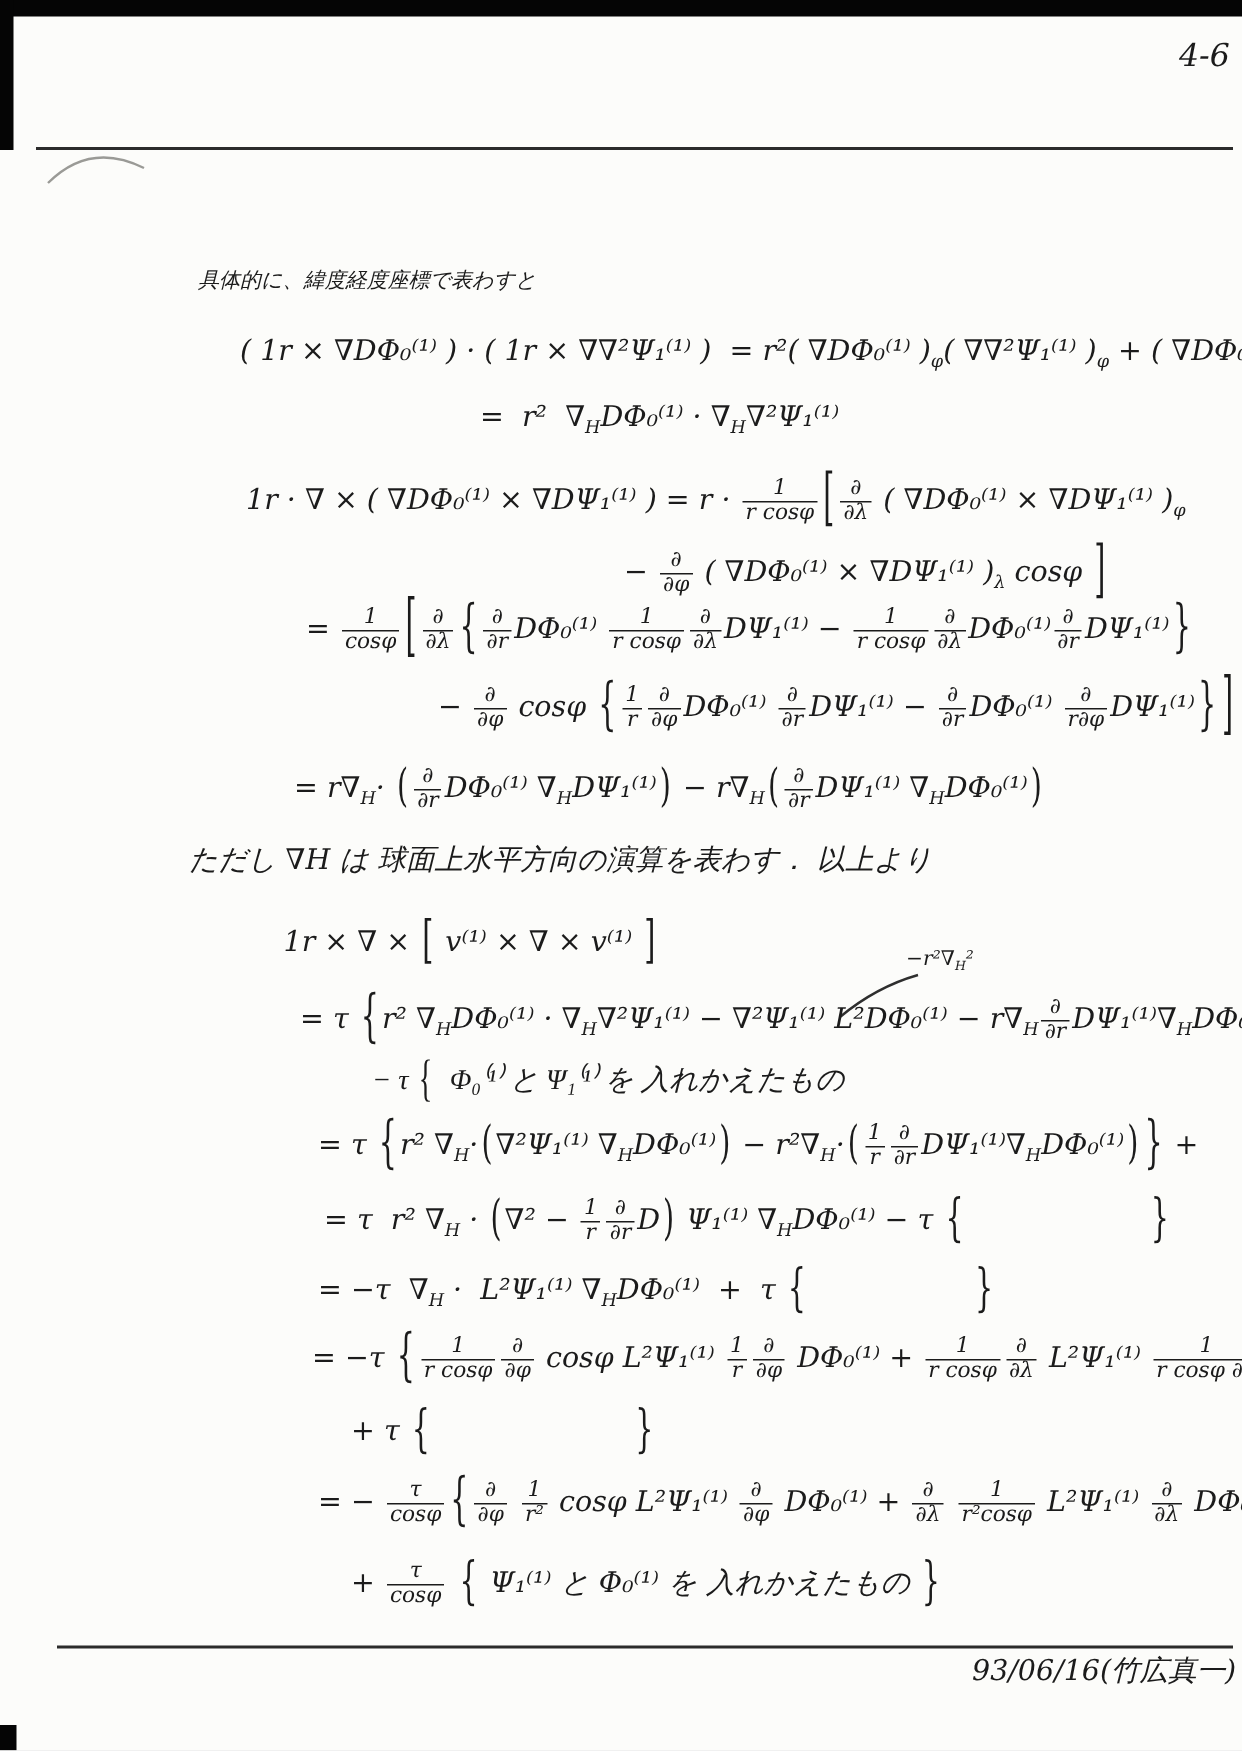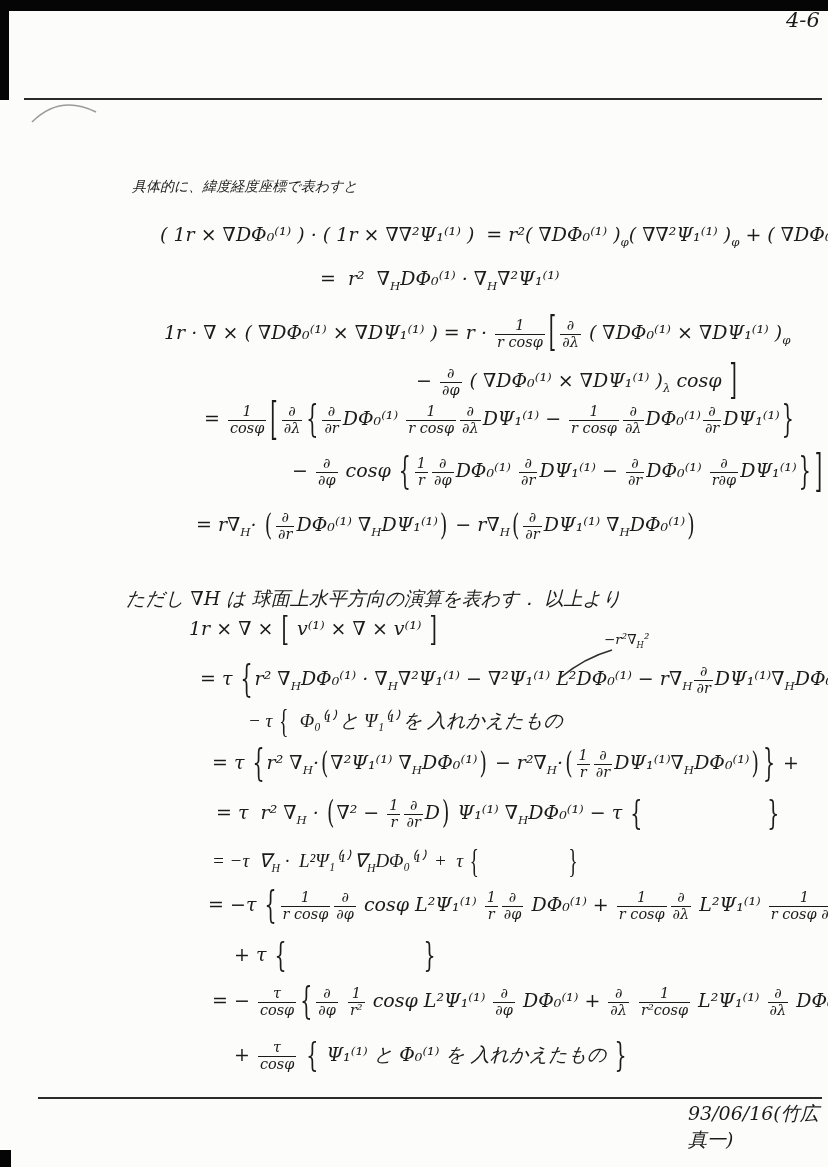--- a/index.html
+++ b/index.html
@@ -3,27 +3,27 @@
 <meta charset="utf-8">
 <style>
   html,body{margin:0;padding:0;background:#e8e8e8;}
   .page{
     position:relative;width:828px;height:1167px;margin:0 auto;
     background:#fcfcfa;overflow:hidden;
     font-family:"DejaVu Serif","Liberation Serif",serif;color:#1b1b1b;
   }
   .scan-bar{position:absolute;background:#050505;}
   .hand{font-style:italic;}
-  .page-number{position:absolute;left:786px;top:8px;font-size:21px;font-style:italic;}
+  .page-number{position:absolute;left:786px;top:25px;font-size:21px;font-style:italic;}
   .doc-title{position:absolute;left:36px;top:60px;font-size:25px;font-style:italic;letter-spacing:1px;}
   .title-rule{position:absolute;left:24px;top:98px;width:798px;height:0;border-top:2px solid #2b2b2b;}
   .intro-text{position:absolute;left:132px;top:178px;font-size:14px;}
-  .note-text{position:absolute;left:126px;top:586px;font-size:19px;}
+  .note-text{position:absolute;left:126px;top:560px;font-size:19px;}
   .footer-rule{position:absolute;left:38px;top:1097px;width:784px;height:0;border-top:2px solid #2b2b2b;}
-  .footer-date{position:absolute;left:688px;top:1101px;font-size:19px;font-style:italic;}
+  .footer-date{position:absolute;left:648px;top:1101px;font-size:19px;font-style:italic;}
   .eq{position:absolute;white-space:pre;font-style:italic;font-size:19px;line-height:1.15;}
   .eq.small{font-size:13.5px;}
   .frac{display:inline-block;vertical-align:middle;text-align:center;font-size:0.76em;line-height:1.08;margin:0 2px;}
   .frac .num{display:block;border-bottom:1.4px solid #1b1b1b;padding:0 2px;}
   .frac .den{display:block;padding:0 2px;}
   .eq sub{font-size:0.62em;letter-spacing:0;}
   .big{display:inline-block;font-style:normal;transform:scaleY(var(--s,1.7));transform-origin:center;margin:0 2px;}
   .artifact{position:absolute;pointer-events:none;}
 </style>
 </head>
@@ -56,21 +56,21 @@
       <div class="eq" style="left: 416px; top: 366px;"><span>− </span><span class="frac"><span class="num">∂</span><span class="den">∂φ</span></span><span> ( ∇DΦ₀⁽¹⁾ × ∇DΨ₁⁽¹⁾ )</span><sub>λ</sub><span> cosφ </span><span class="big" style="--s: 2.2;">]</span></div>
       <div class="eq" style="left: 204px; top: 404px;"><span>= </span><span class="frac"><span class="num">1</span><span class="den">cosφ</span></span><span class="big" style="--s: 2.4;">[</span><span class="frac"><span class="num">∂</span><span class="den">∂λ</span></span><span class="big" style="--s: 2;">{</span><span class="frac"><span class="num">∂</span><span class="den">∂r</span></span><span>DΦ₀⁽¹⁾ </span><span class="frac"><span class="num">1</span><span class="den">r cosφ</span></span><span class="frac"><span class="num">∂</span><span class="den">∂λ</span></span><span>DΨ₁⁽¹⁾ − </span><span class="frac"><span class="num">1</span><span class="den">r cosφ</span></span><span class="frac"><span class="num">∂</span><span class="den">∂λ</span></span><span>DΦ₀⁽¹⁾</span><span class="frac"><span class="num">∂</span><span class="den">∂r</span></span><span>DΨ₁⁽¹⁾</span><span class="big" style="--s: 2;">}</span></div>
       <div class="eq" style="left: 292px; top: 456px;"><span>− </span><span class="frac"><span class="num">∂</span><span class="den">∂φ</span></span><span> cosφ </span><span class="big" style="--s: 2;">{</span><span class="frac"><span class="num">1</span><span class="den">r</span></span><span class="frac"><span class="num">∂</span><span class="den">∂φ</span></span><span>DΦ₀⁽¹⁾ </span><span class="frac"><span class="num">∂</span><span class="den">∂r</span></span><span>DΨ₁⁽¹⁾ − </span><span class="frac"><span class="num">∂</span><span class="den">∂r</span></span><span>DΦ₀⁽¹⁾ </span><span class="frac"><span class="num">∂</span><span class="den">r∂φ</span></span><span>DΨ₁⁽¹⁾</span><span class="big" style="--s: 2;">}</span><span class="big" style="--s: 2.4;">]</span></div>
       <div class="eq" style="left: 196px; top: 510px;"><span>= r∇</span><sub>H</sub><span>· </span><span class="big" style="--s: 1.6;">(</span><span class="frac"><span class="num">∂</span><span class="den">∂r</span></span><span>DΦ₀⁽¹⁾ ∇</span><sub>H</sub><span>DΨ₁⁽¹⁾</span><span class="big" style="--s: 1.6;">)</span><span> − r∇</span><sub>H</sub><span class="big" style="--s: 1.6;">(</span><span class="frac"><span class="num">∂</span><span class="den">∂r</span></span><span>DΨ₁⁽¹⁾ ∇</span><sub>H</sub><span>DΦ₀⁽¹⁾</span><span class="big" style="--s: 1.6;">)</span></div>
       <div class="eq" style="left: 189px; top: 618px;"><span>1r × ∇ × </span><span class="big" style="--s: 1.8;">[</span><span> v⁽¹⁾ × ∇ × v⁽¹⁾ </span><span class="big" style="--s: 1.8;">]</span></div>
       <div class="eq small" style="left: 604px; top: 632px;"><span>−r²∇</span><sub>H</sub><span>²</span></div>
       <div class="eq" style="left: 200px; top: 664px;"><span>= τ </span><span class="big" style="--s: 2;">{</span><span>r² ∇</span><sub>H</sub><span>DΦ₀⁽¹⁾ · ∇</span><sub>H</sub><span>∇²Ψ₁⁽¹⁾ − ∇²Ψ₁⁽¹⁾ L²DΦ₀⁽¹⁾ − r∇</span><sub>H</sub><span class="frac"><span class="num">∂</span><span class="den">∂r</span></span><span>DΨ₁⁽¹⁾∇</span><sub>H</sub><span>DΦ₀⁽¹⁾</span></div>
       <div class="eq" style="left: 248px; top: 710px; font-family: Liberation Serif, serif;"><span>− τ </span><span class="big" style="--s: 1.8;">{</span><span>  Φ₀⁽¹⁾ と Ψ₁⁽¹⁾ を 入れかえたもの</span></div>
       <div class="eq" style="left: 212px; top: 748px;"><span>= τ </span><span class="big" style="--s: 2;">{</span><span>r² ∇</span><sub>H</sub><span>·</span><span class="big" style="--s: 1.6;">(</span><span>∇²Ψ₁⁽¹⁾ ∇</span><sub>H</sub><span>DΦ₀⁽¹⁾</span><span class="big" style="--s: 1.6;">)</span><span> − r²∇</span><sub>H</sub><span>·</span><span class="big" style="--s: 1.6;">(</span><span class="frac"><span class="num">1</span><span class="den">r</span></span><span class="frac"><span class="num">∂</span><span class="den">∂r</span></span><span>DΨ₁⁽¹⁾∇</span><sub>H</sub><span>DΦ₀⁽¹⁾</span><span class="big" style="--s: 1.6;">)</span><span class="big" style="--s: 2;">}</span><span> +</span></div>
       <div class="eq" style="left: 216px; top: 798px;"><span>= τ  r² ∇</span><sub>H</sub><span> · </span><span class="big" style="--s: 1.7;">(</span><span>∇² − </span><span class="frac"><span class="num">1</span><span class="den">r</span></span><span class="frac"><span class="num">∂</span><span class="den">∂r</span></span><span>D</span><span class="big" style="--s: 1.7;">)</span><span> Ψ₁⁽¹⁾ ∇</span><sub>H</sub><span>DΦ₀⁽¹⁾ − τ </span><span class="big" style="--s: 1.8;">{</span><span>                    </span><span class="big" style="--s: 1.8;">}</span></div>
-      <div class="eq" style="left: 212px; top: 850px; font-family: Liberation Serif, serif;"><span>= −τ  ∇</span><sub>H</sub><span> ·  L²Ψ₁⁽¹⁾ ∇</span><sub>H</sub><span>DΦ₀⁽¹⁾  +  τ </span><span class="big" style="--s: 1.8;">{</span><span>                  </span><span class="big" style="--s: 1.8;">}</span></div>
+      <div class="eq" style="left: 212px; top: 850px;"><span>= −τ  ∇</span><sub>H</sub><span> ·  L²Ψ₁⁽¹⁾ ∇</span><sub>H</sub><span>DΦ₀⁽¹⁾  +  τ </span><span class="big" style="--s: 1.8;">{</span><span>                  </span><span class="big" style="--s: 1.8;">}</span></div>
       <div class="eq" style="left: 208px; top: 890px;"><span>= −τ </span><span class="big" style="--s: 2;">{</span><span class="frac"><span class="num">1</span><span class="den">r cosφ</span></span><span class="frac"><span class="num">∂</span><span class="den">∂φ</span></span><span> cosφ L²Ψ₁⁽¹⁾ </span><span class="frac"><span class="num">1</span><span class="den">r</span></span><span class="frac"><span class="num">∂</span><span class="den">∂φ</span></span><span> DΦ₀⁽¹⁾ + </span><span class="frac"><span class="num">1</span><span class="den">r cosφ</span></span><span class="frac"><span class="num">∂</span><span class="den">∂λ</span></span><span> L²Ψ₁⁽¹⁾ </span><span class="frac"><span class="num">1</span><span class="den">r cosφ ∂λ</span></span></div>
       <div class="eq" style="left: 234px; top: 944px;"><span>+ τ </span><span class="big" style="--s: 1.8;">{</span><span>                      </span><span class="big" style="--s: 1.8;">}</span></div>
       <div class="eq" style="left: 212px; top: 986px;"><span>= − </span><span class="frac"><span class="num">τ</span><span class="den">cosφ</span></span><span class="big" style="--s: 2;">{</span><span class="frac"><span class="num">∂</span><span class="den">∂φ</span></span><span> </span><span class="frac"><span class="num">1</span><span class="den">r²</span></span><span> cosφ L²Ψ₁⁽¹⁾ </span><span class="frac"><span class="num">∂</span><span class="den">∂φ</span></span><span> DΦ₀⁽¹⁾ + </span><span class="frac"><span class="num">∂</span><span class="den">∂λ</span></span><span> </span><span class="frac"><span class="num">1</span><span class="den">r²cosφ</span></span><span> L²Ψ₁⁽¹⁾ </span><span class="frac"><span class="num">∂</span><span class="den">∂λ</span></span><span> DΦ₀⁽¹⁾</span></div>
       <div class="eq" style="left: 234px; top: 1040px;"><span>+ </span><span class="frac"><span class="num">τ</span><span class="den">cosφ</span></span><span> </span><span class="big" style="--s: 1.8;">{</span><span> Ψ₁⁽¹⁾ と Φ₀⁽¹⁾ を 入れかえたもの </span><span class="big" style="--s: 1.8;">}</span></div>
     </div>
 
   <div class="footer-rule"></div>
   <div class="footer-date">93/06/16(竹広真一)</div>
 
 </div>

